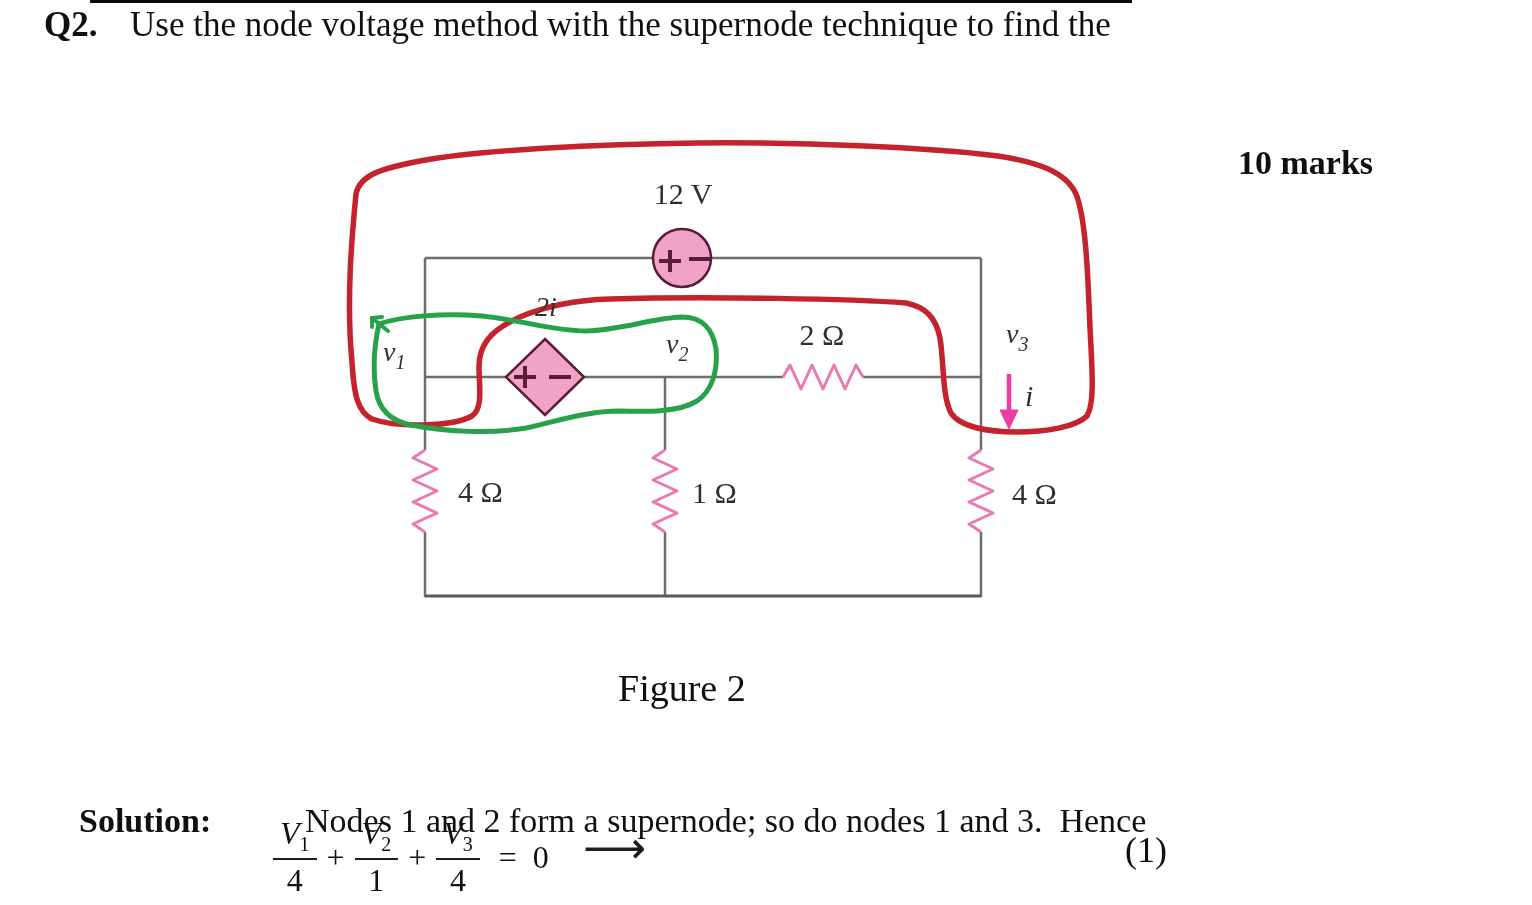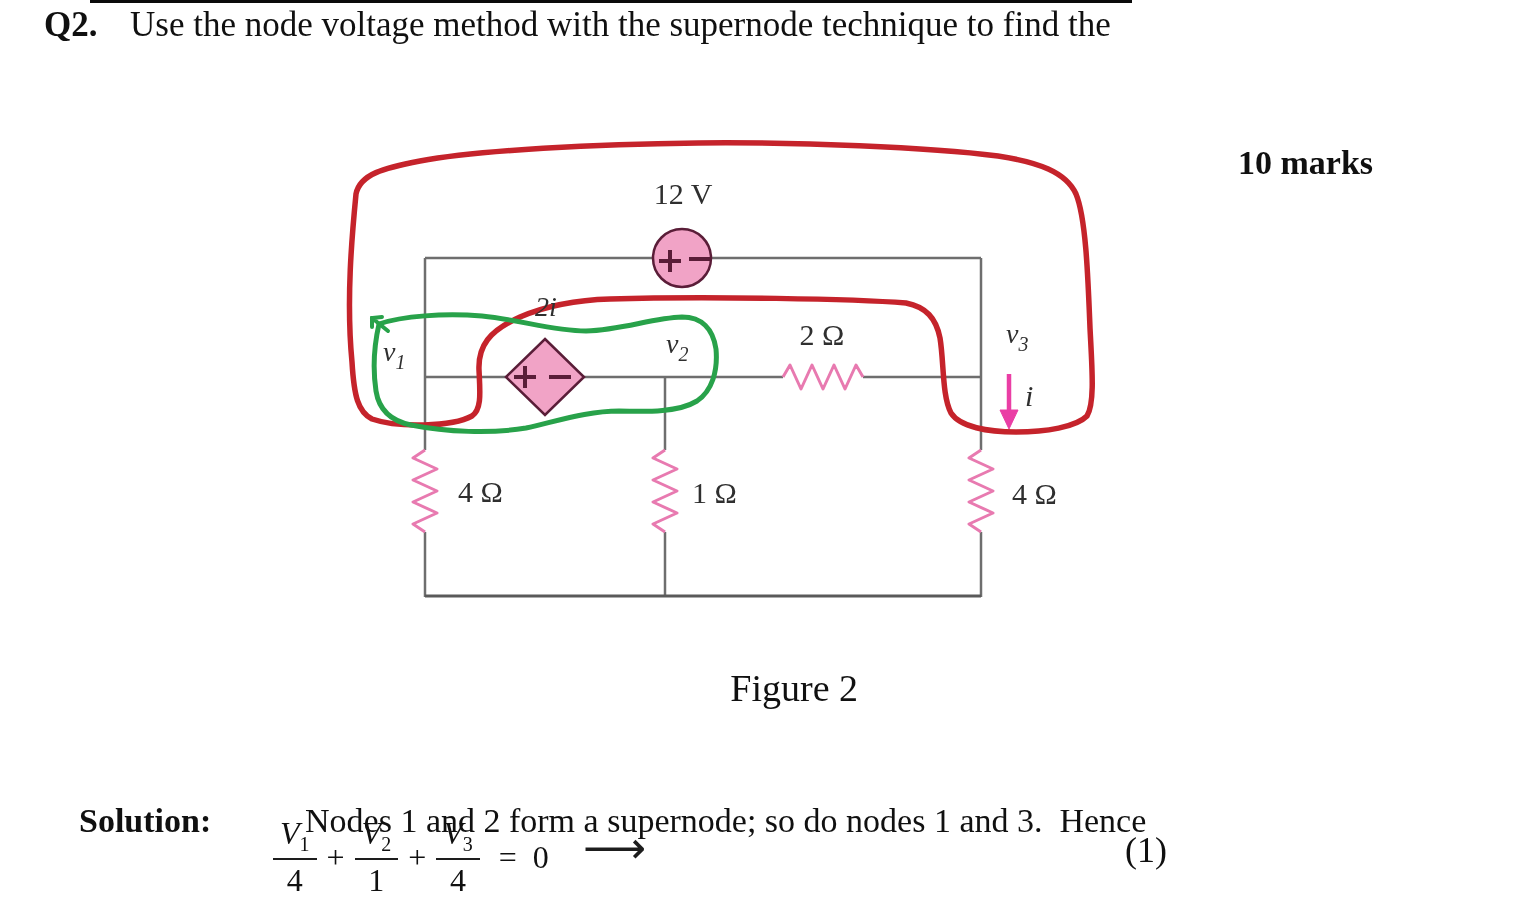--- a/index.html
+++ b/index.html
@@ -15,21 +15,21 @@
   .vit    { font-style:italic; }
   .qsub   { font-size:22px; font-style:italic; vertical-align:-6px; }
   .marks  { position:absolute; left:1238px; top:100px; font-size:34px; font-weight:bold;margin-top:44px; }
 
   
   .circuit-svg { position:absolute; left:280px; top:132px; width:880px; height:512px; }
   .cir-text  { font-family:"Liberation Serif", serif; fill:#2f2f2f; }
   .it { font-style:italic; }
 
   
-  .fig-caption { position:absolute; left:618px; top:666px; width:240px; text-align:right; font-size:38px; }
+  .fig-caption { position:absolute; left:618px; top:666px; width:240px; text-align:left; font-size:38px; }
 
   
   .solution-row { position:absolute; left:45px; top:764px; font-size:34px; white-space:pre-wrap; }
   .solution-label { font-weight:bold; display:inline-block; width:226px; }
 
   
   .eq-lhs { position:absolute; left:270px; top:810px; height:94px; display:flex; align-items:center; font-size:32px; }
   .frac { display:inline-flex; flex-direction:column; align-items:center; line-height:1.02; margin:0 3px; }
   .frac .num { font-style:italic; padding:0 7px 3px; }
   .frac .den { border-top:2.5px solid #1d1d1d; padding:4px 11px 0; align-self:stretch; text-align:center; }

